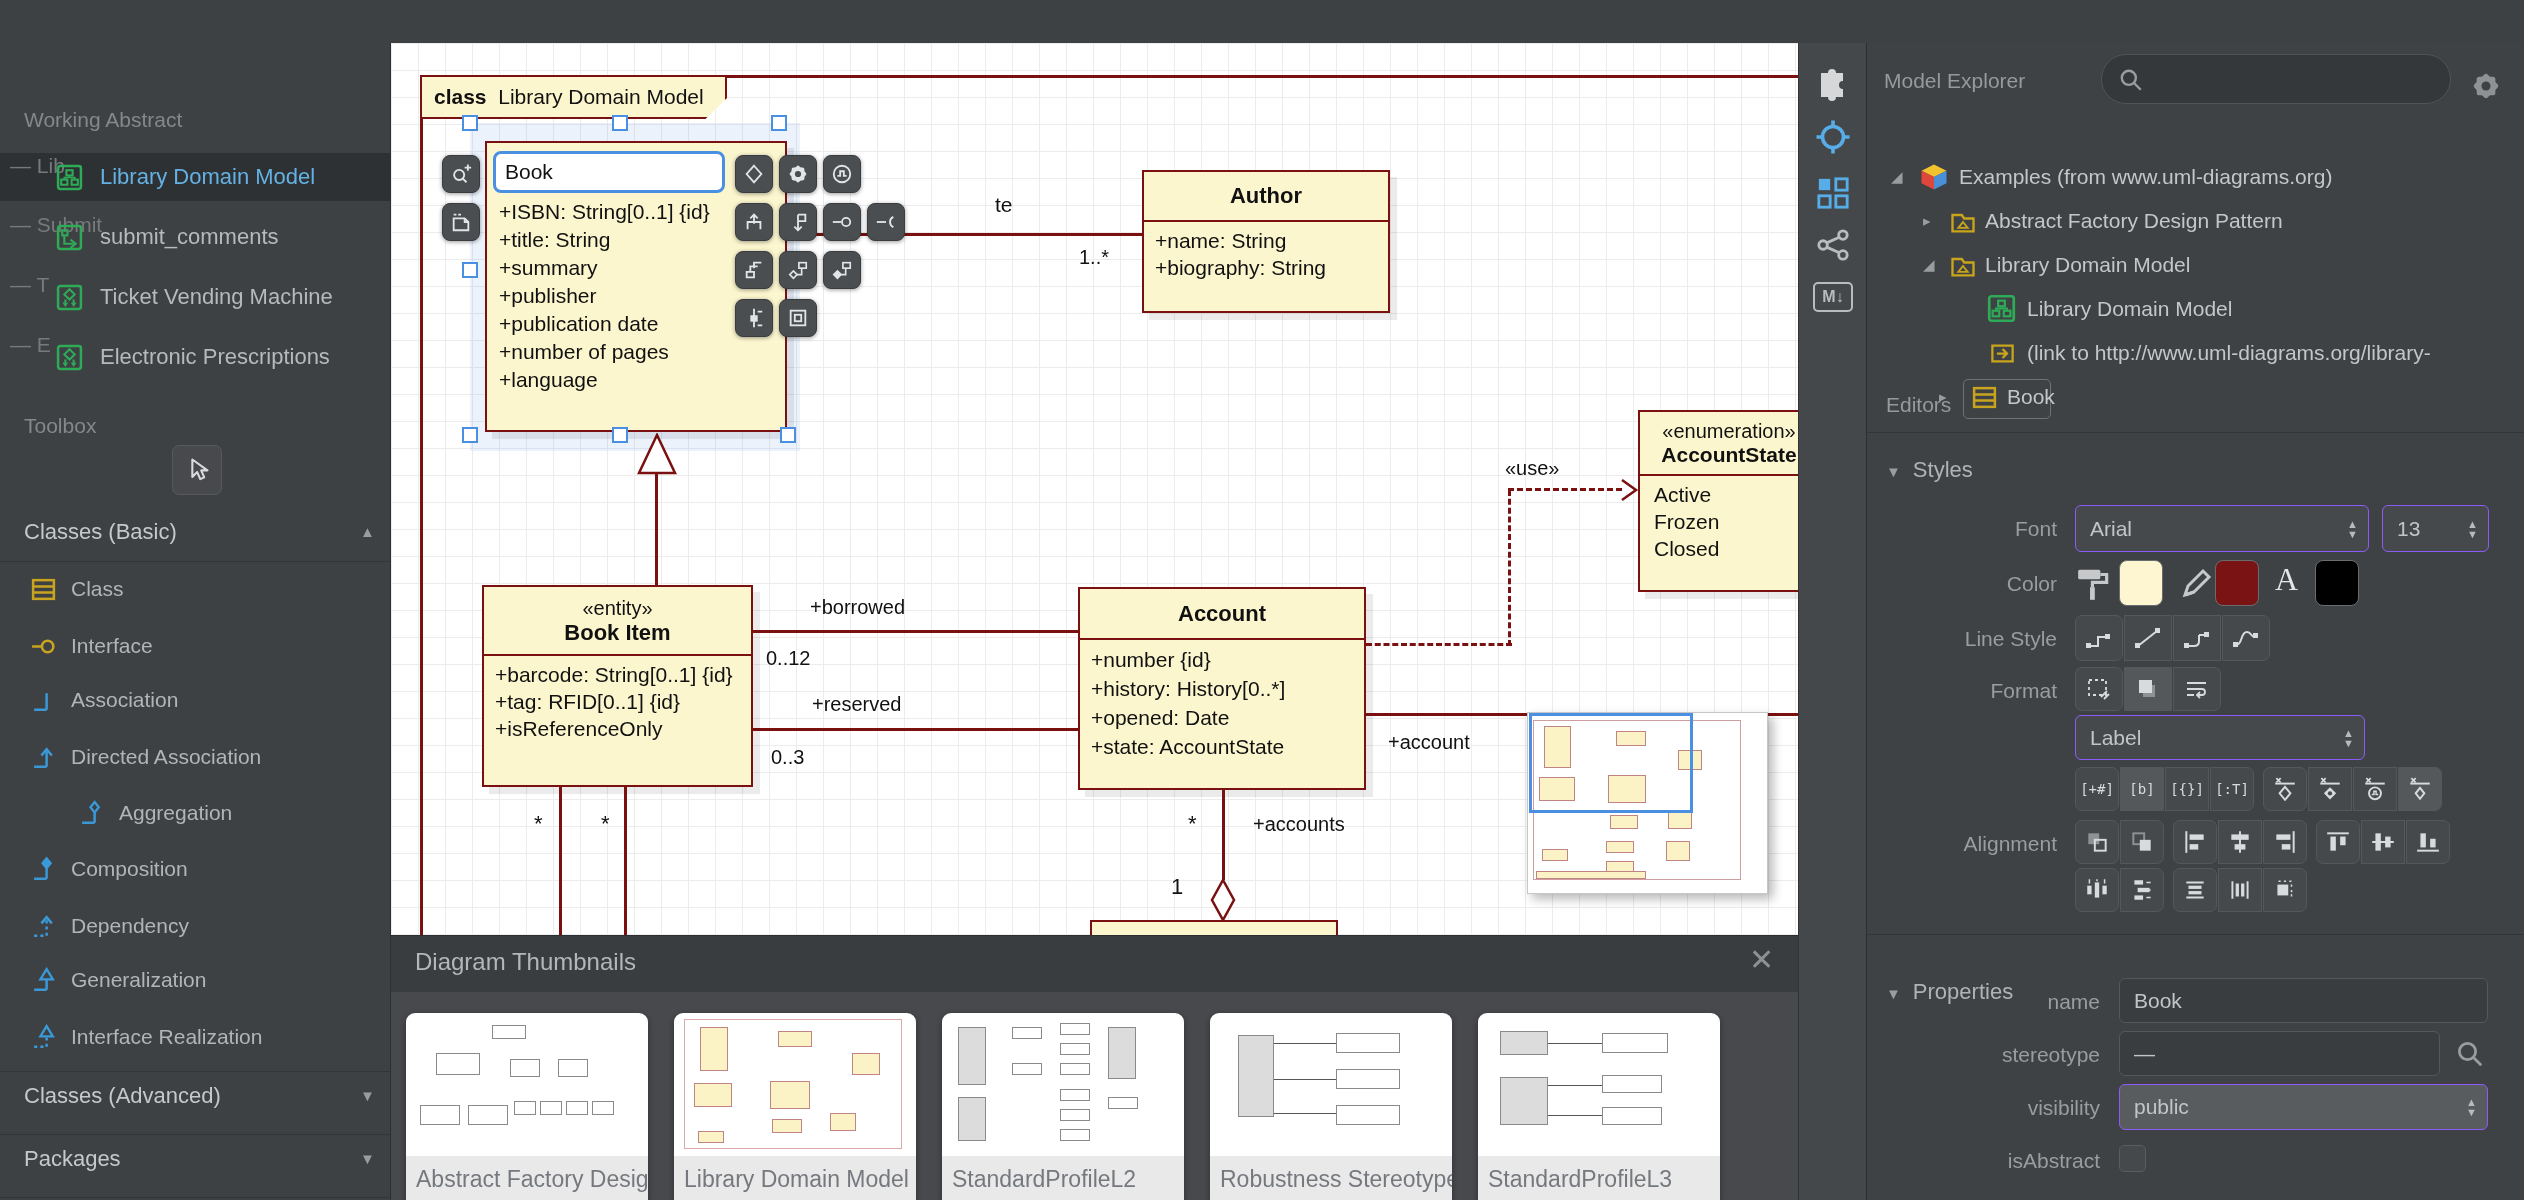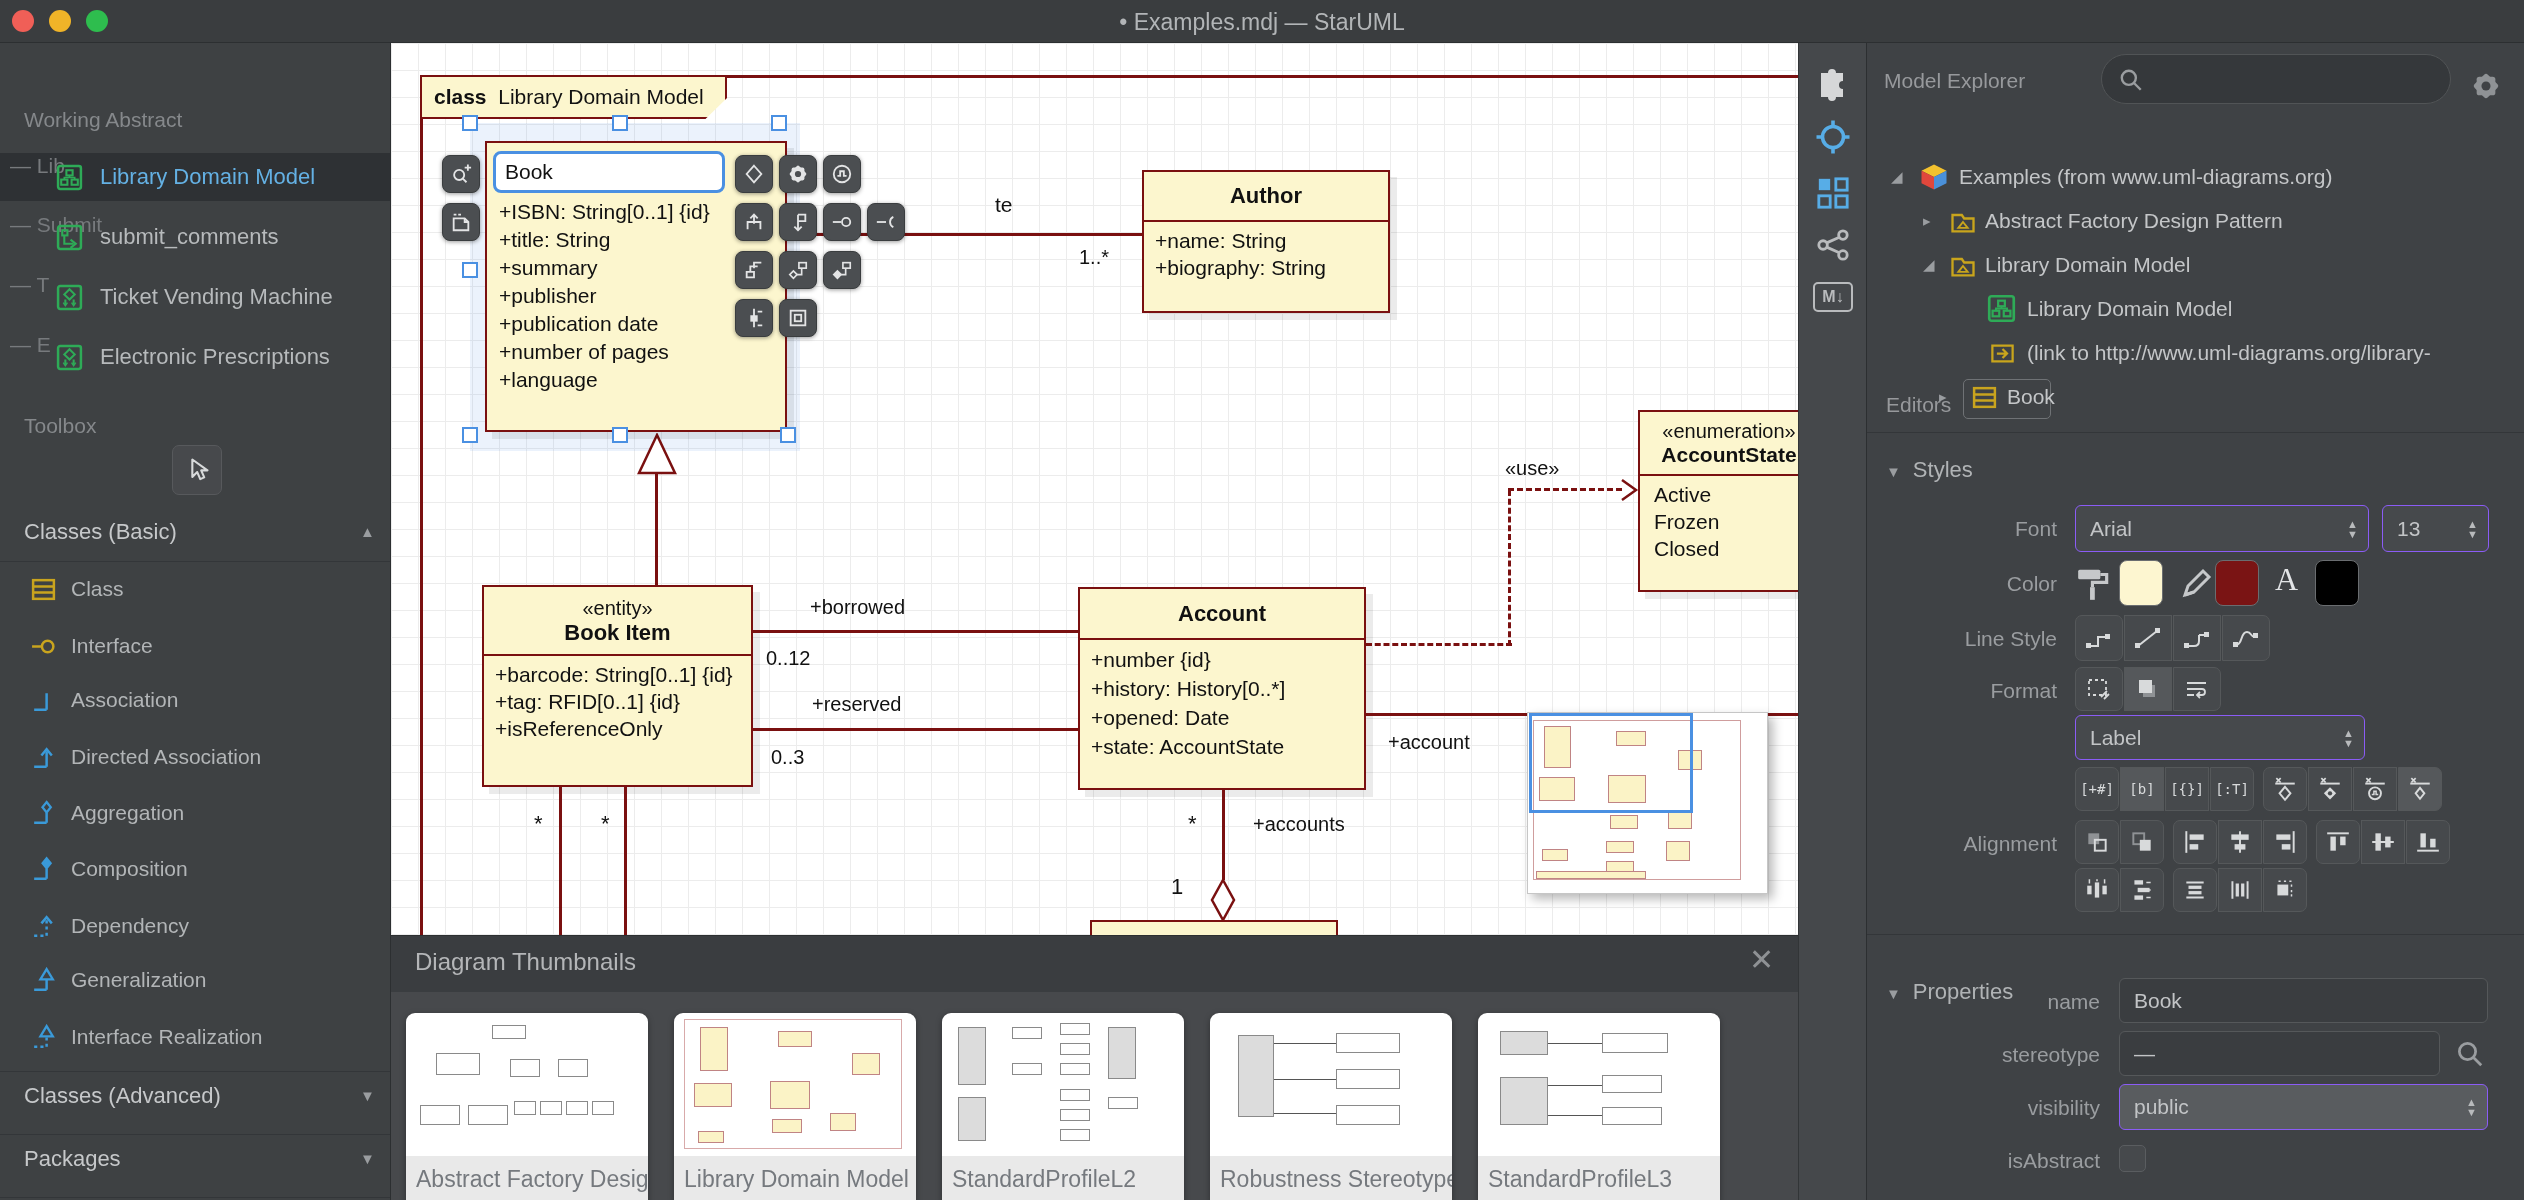--- a/index.html
+++ b/index.html
@@ -81,26 +81,20 @@
   .ibtn.on { background:#55585b; }
   .sw { position:absolute; width:44px; height:46px; border-radius:8px; border:1px solid #6a6d70; cursor:pointer; }
   .tinp { position:absolute; background:#3a3d40; border:1px solid #55585a; border-radius:6px; color:#c2c4c6; font-size:21px; padding:0 14px; font-family:"Liberation Sans",sans-serif; }
   .mono { font-family:"DejaVu Sans Mono",monospace; font-size:14px; color:#d8dadb; }
 </style>
 </head>
 <body>
 
 <div class="app">
 
-  <div class="titlebar">
-    <div class="tl" style="left:12px;background:#f05f57;"></div>
-    <div class="tl" style="left:49px;background:#f0b428;"></div>
-    <div class="tl" style="left:86px;background:#2ebd4e;"></div>
-    <div class="title-text">• Examples.mdj — StarUML</div>
-  </div>
 
   <div class="left-panel">
     <div class="sec-head" style="top:65px;">Working Abstract</div>
 
     <div class="wd-row sel" style="top:110px;">
       <svg class="wd-ico" width="27" height="27" viewBox="0 0 26 26">
           <rect x="2" y="2" width="22" height="22" rx="2" fill="none" stroke="#2eab57" stroke-width="2.4"></rect>
           <rect x="10" y="6" width="6" height="5" fill="none" stroke="#2eab57" stroke-width="2"></rect>
           <rect x="5" y="15" width="6" height="5" fill="none" stroke="#2eab57" stroke-width="2"></rect>
           <rect x="15" y="15" width="6" height="5" fill="none" stroke="#2eab57" stroke-width="2"></rect>
@@ -170,21 +164,21 @@
         </svg>
       <span class="tool-label">Association</span>
     </div>
     <div class="tool-row" style="top:692px;">
       <svg class="tool-ico" width="27" height="27" viewBox="0 0 26 26">
           <path d="M4 22h12M16 22V7" fill="none" stroke="#3a9ad9" stroke-width="2.4"></path>
           <path d="M11 11l5-6 5 6" fill="none" stroke="#3a9ad9" stroke-width="2.4"></path>
         </svg>
       <span class="tool-label">Directed Association</span>
     </div>
-    <div class="tool-row" style="top:748px;">
+    <div class="tool-row" style="top:748px;margin-left:48px;">
       <svg class="tool-ico" width="27" height="27" viewBox="0 0 26 26">
           <path d="M4 22h12M16 22V12" fill="none" stroke="#3a9ad9" stroke-width="2.4"></path>
           <path d="M16 2l4 5-4 5-4-5z" fill="none" stroke="#3a9ad9" stroke-width="2.2"></path>
         </svg>
       <span class="tool-label">Aggregation</span>
     </div>
     <div class="tool-row" style="top:804px;">
       <svg class="tool-ico" width="27" height="27" viewBox="0 0 26 26">
           <path d="M4 22h12M16 22V12" fill="none" stroke="#3a9ad9" stroke-width="2.4"></path>
           <path d="M16 2l4 5-4 5-4-5z" fill="#3a9ad9" stroke="#3a9ad9" stroke-width="2"></path>

